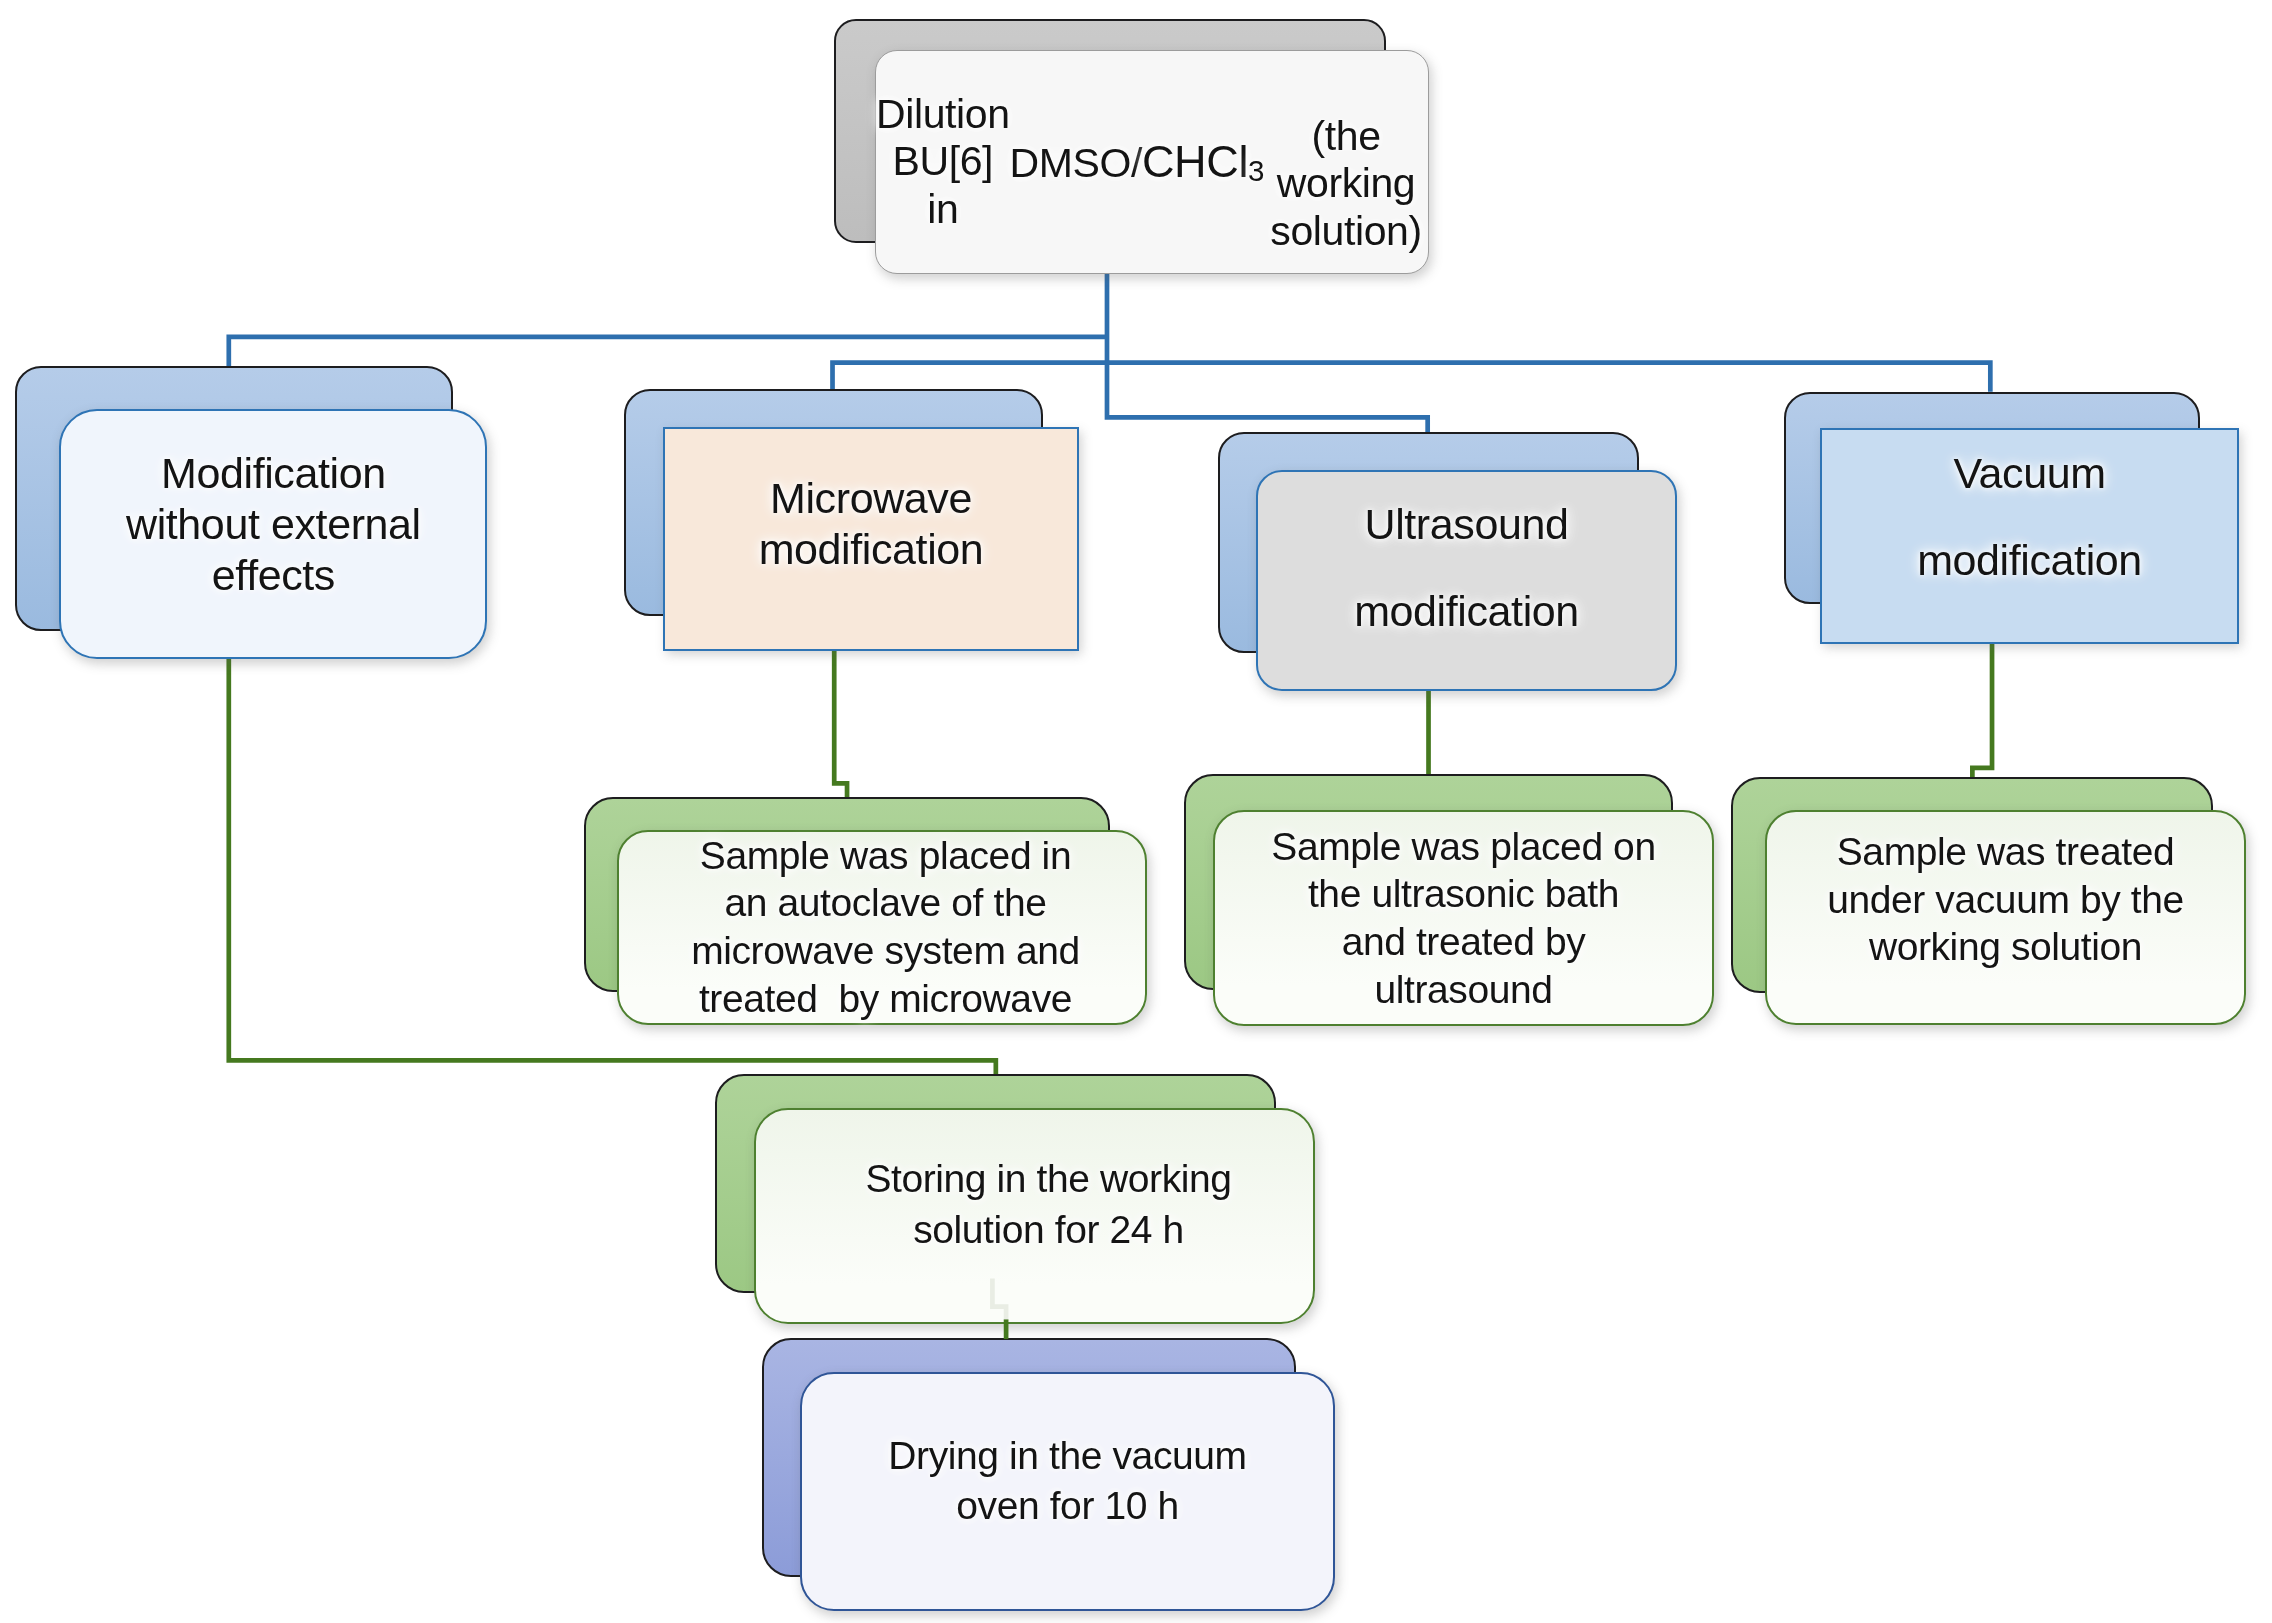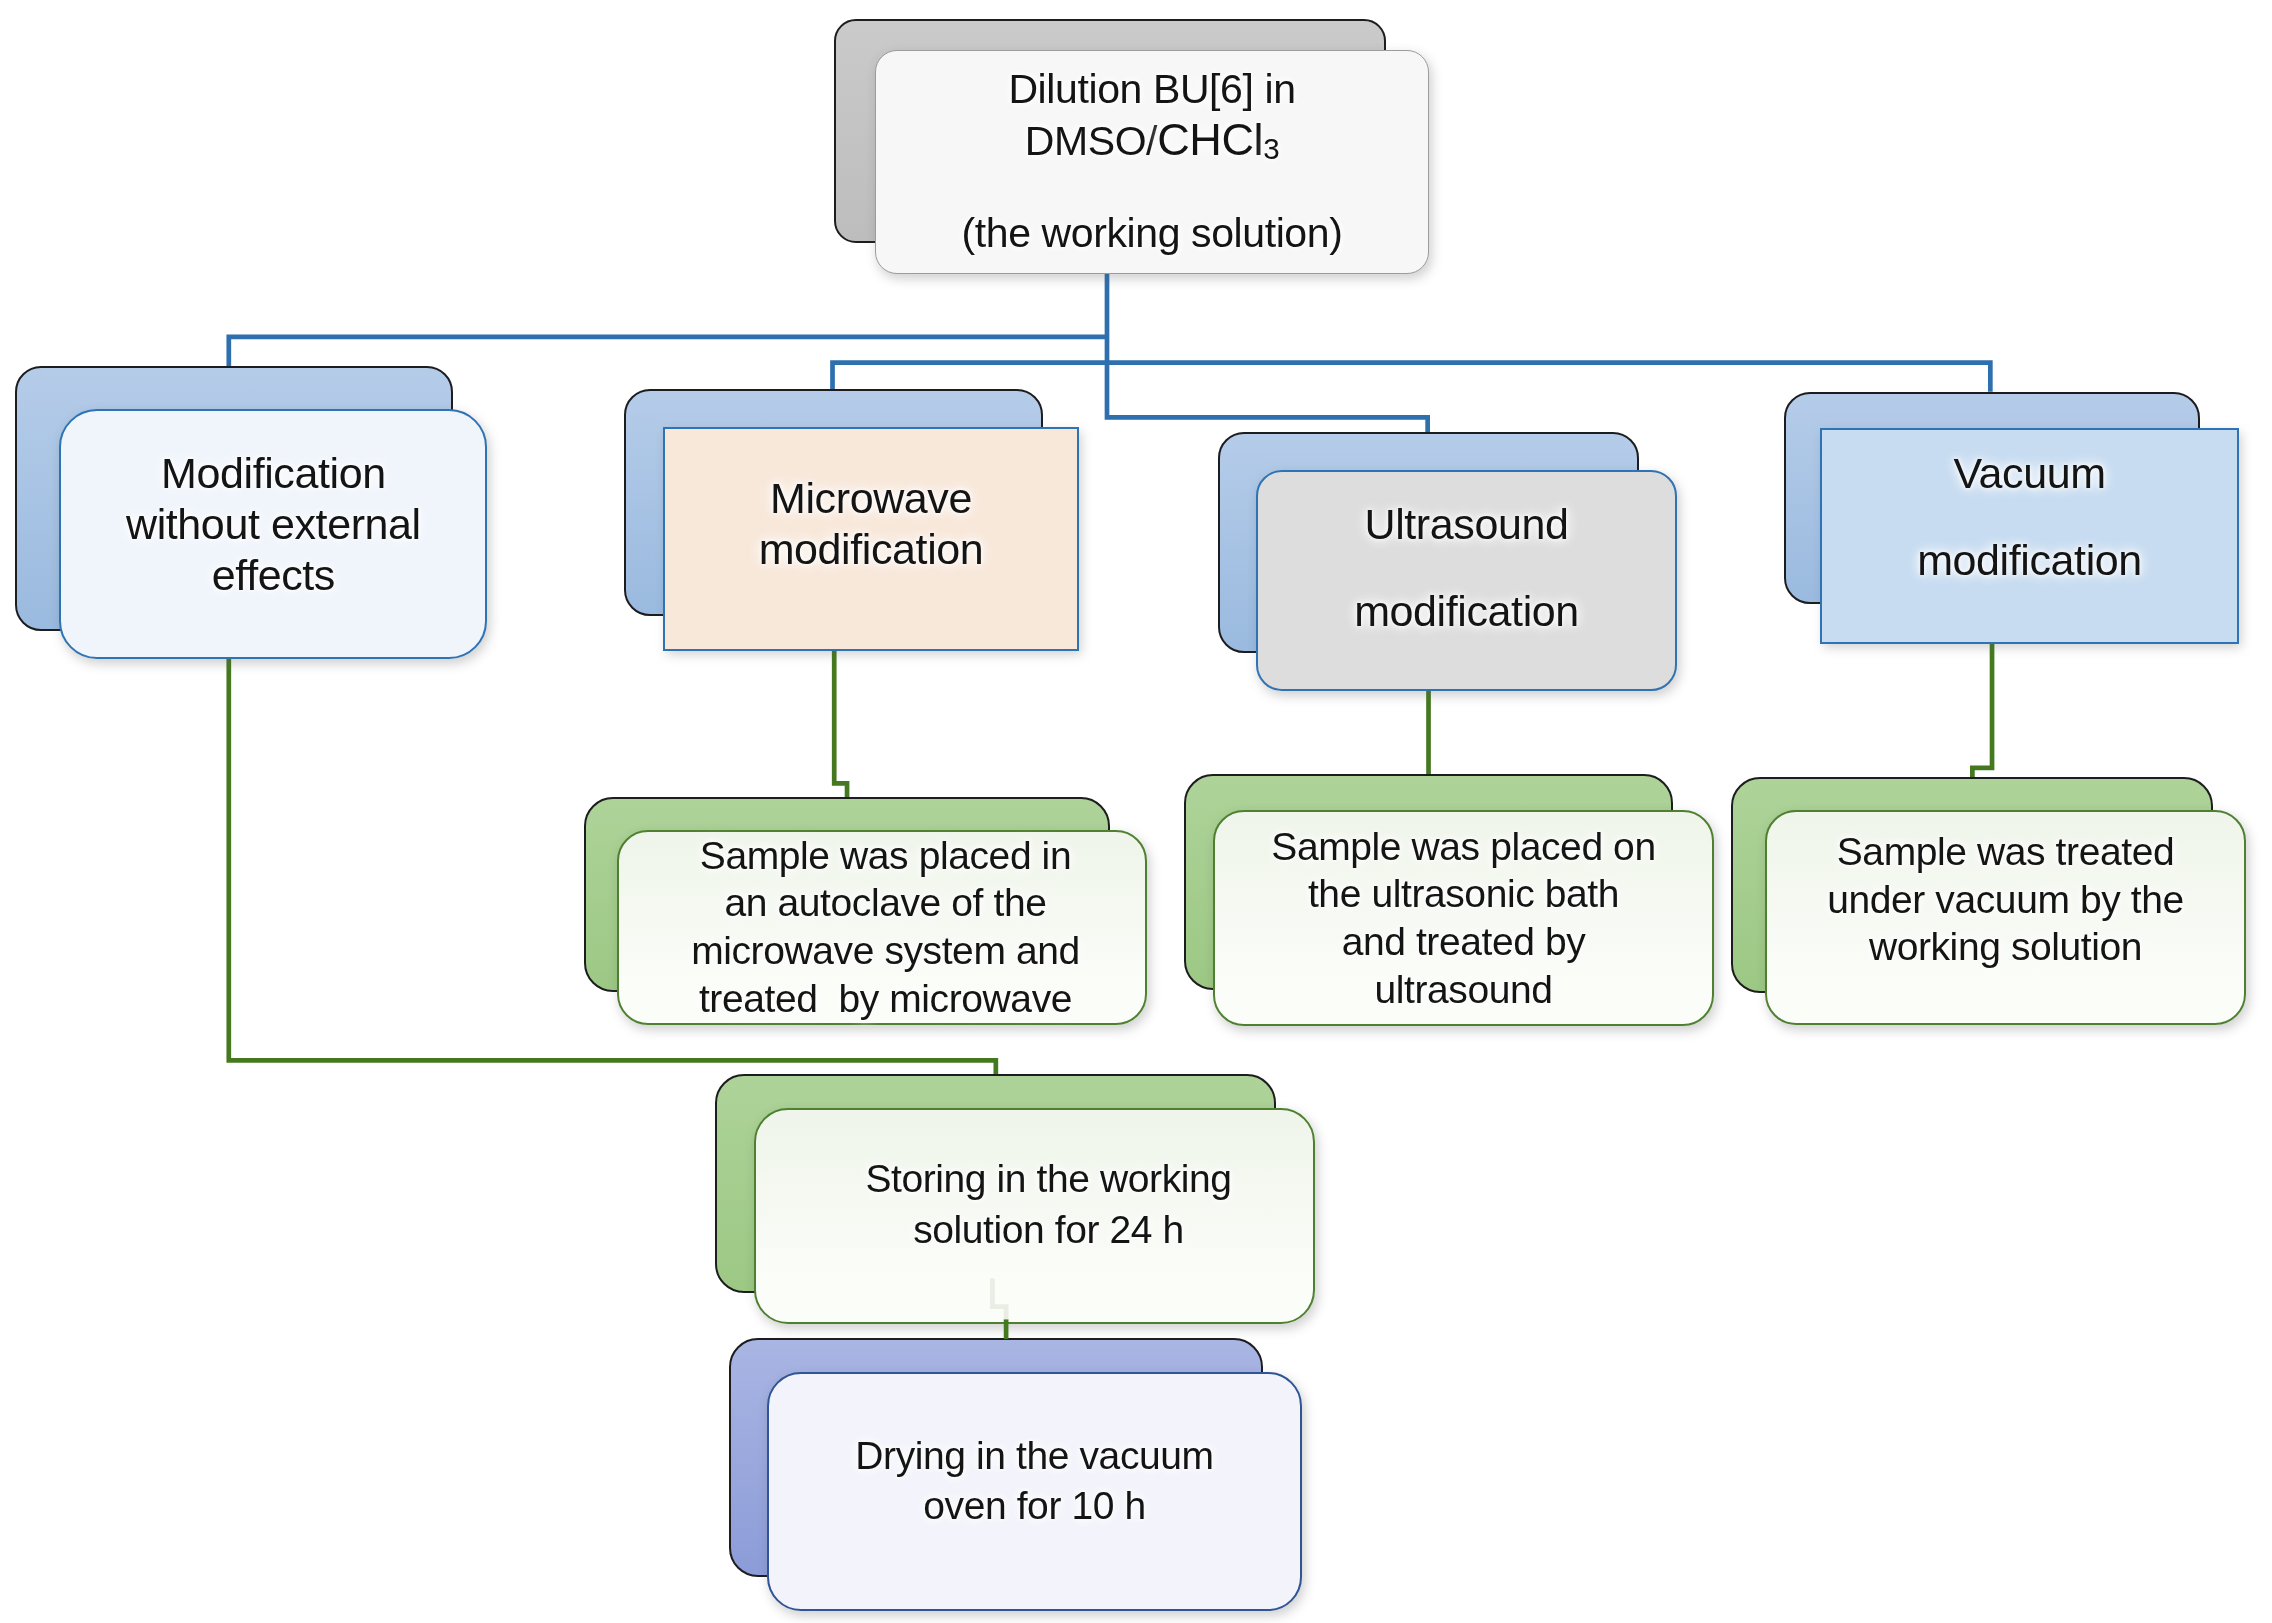--- a/index.html
+++ b/index.html
@@ -41,21 +41,21 @@
   .fr-lavender { background:var(--front_lavender,#F3F4FB); border:2.6px solid var(--front_border_navy,#2F5597); border-radius:34px; }
 
   .txt { white-space:pre-wrap; text-align:center; letter-spacing:-0.4px;
          text-shadow:0 0 5.1px #fff,0 0 10.3px #fff,0 0 15.4px #fff; }
   .t-top    { font-size:41px; line-height:1.16; }
   .t-branch { font-size:43px; line-height:1.18; }
   .t-widegap{ line-height:2.02; }
   .t-step   { font-size:39px; line-height:1.22; }
   .t-flow   { font-size:39px; line-height:1.30; }
 
-  .txt-dilution { display:flex; flex-direction:column; align-items:center; }
+  .txt-dilution { display:flex; flex-direction:row; align-items:center; }
   .dilution-line3 { margin-top:44px; }
   .chem-big { font-size:1.1em; }
   .sub { font-size:0.72em; vertical-align:-0.12em; }
 </style>
 </head>
 <body>
 
 <div class="canvas">
 
   <svg class="wires layer-wires" width="2273" height="1623" viewBox="0 0 2657 1898">
@@ -144,21 +144,21 @@
     </div>
 
     <div class="node" style="left:715px;top:1074px;width:604px;height:253px;">
       <div class="shadow sh-green" style="left:0;top:0;width:561px;height:219px;"></div>
       <div class="front fr-green" style="left:39px;top:34px;width:561px;height:216px;padding-bottom:22px;border-radius:34px;padding-left:28px;">
         <div class="txt t-flow">Storing in the working
 solution for 24 h</div>
       </div>
     </div>
 
-    <div class="node" style="left:729px;top:1338px;width:576px;height:277px;">
+    <div class="node" style="left:762px;top:1338px;width:576px;height:277px;">
       <div class="shadow sh-purple" style="left:0;top:0;width:534px;height:239px;"></div>
       <div class="front fr-lavender" style="left:38px;top:34px;width:535px;height:239px;padding-bottom:20.5px;">
         <div class="txt t-flow">Drying in the vacuum
 oven for 10 h</div>
       </div>
     </div>
 
   </div>
 
   <svg class="wires layer-over" width="2273" height="1623" viewBox="0 0 2657 1898">

